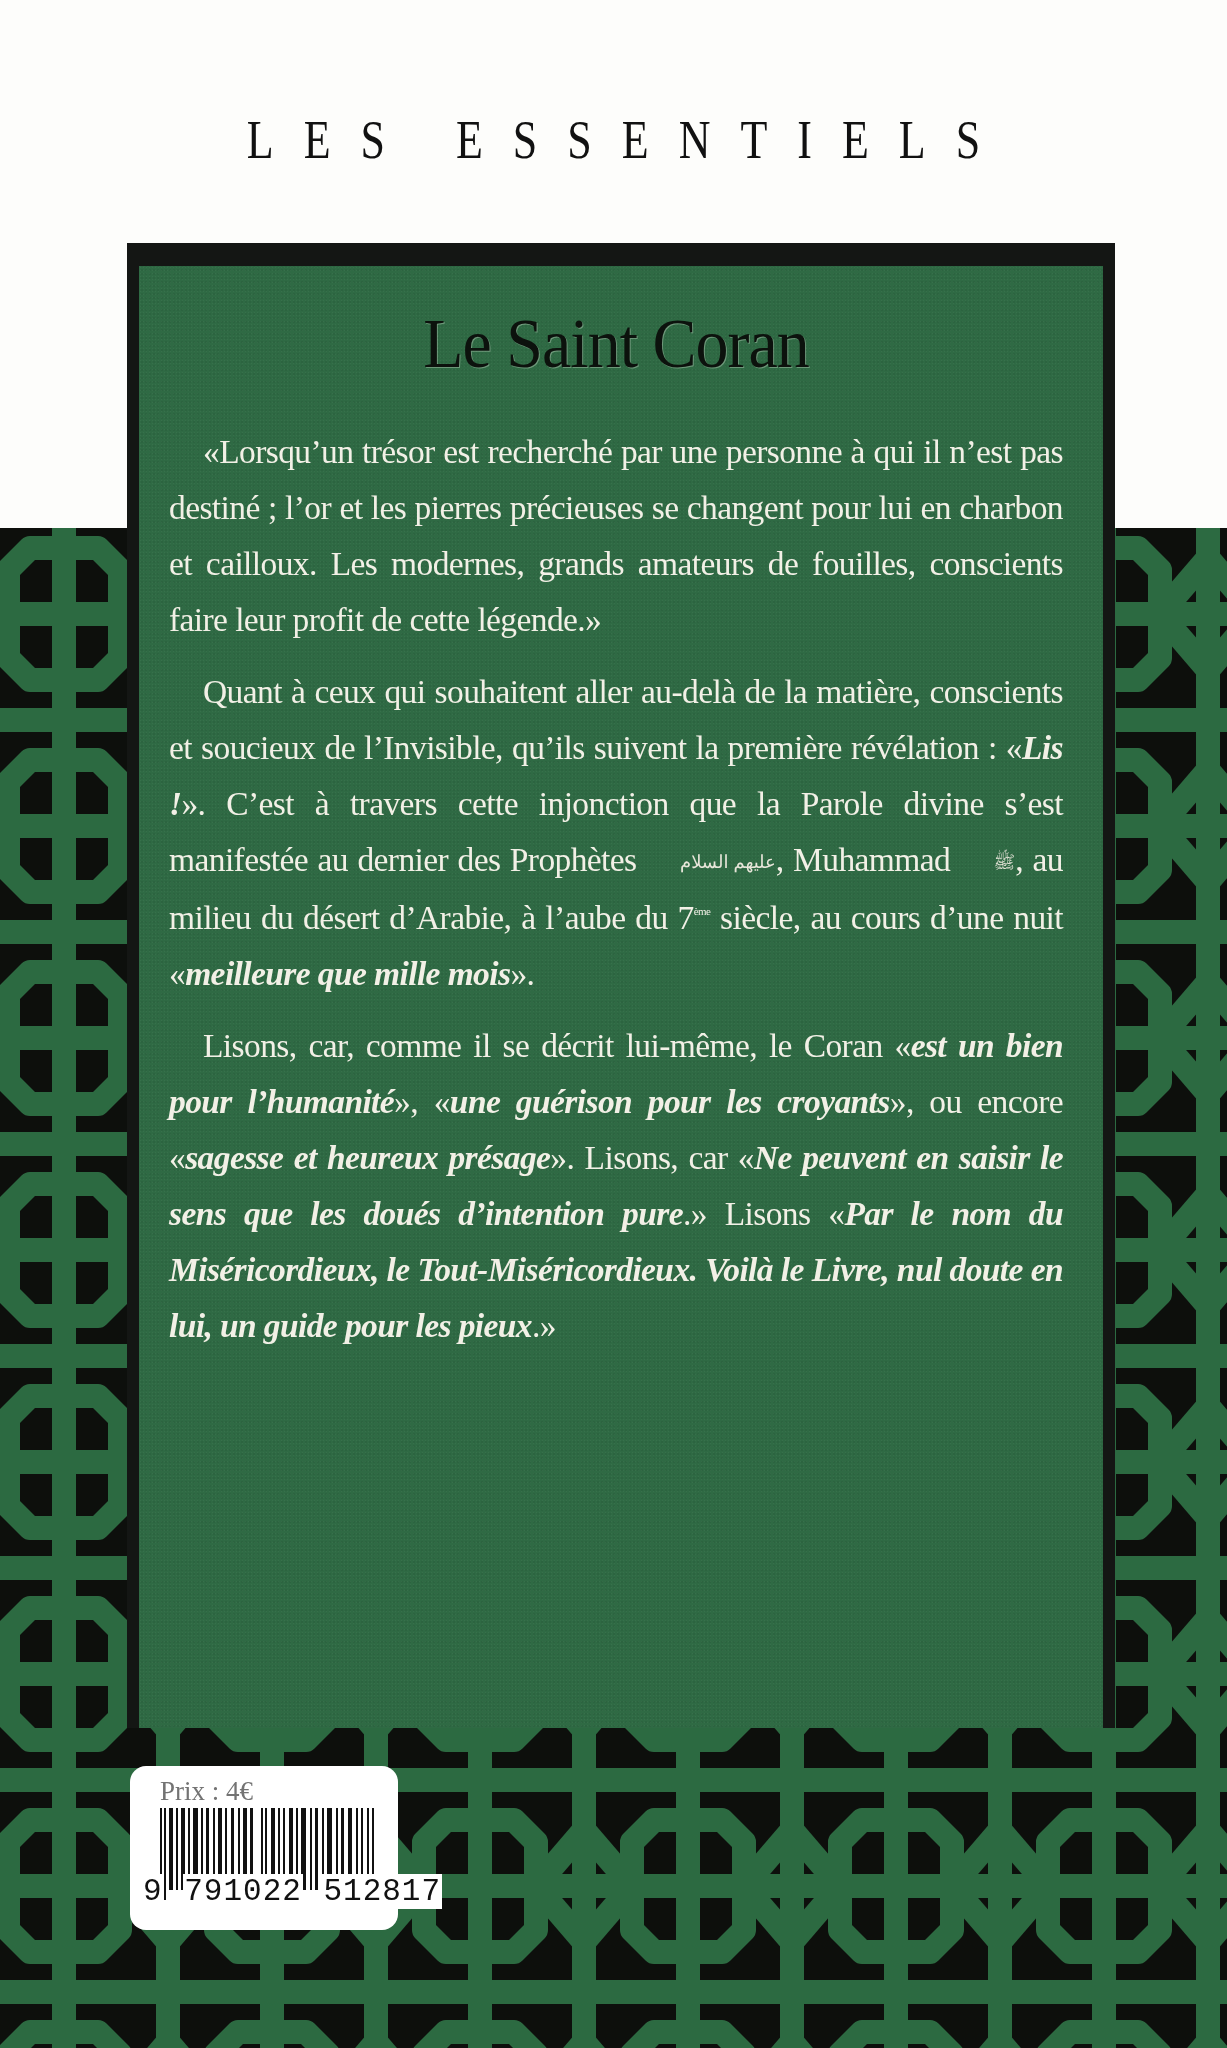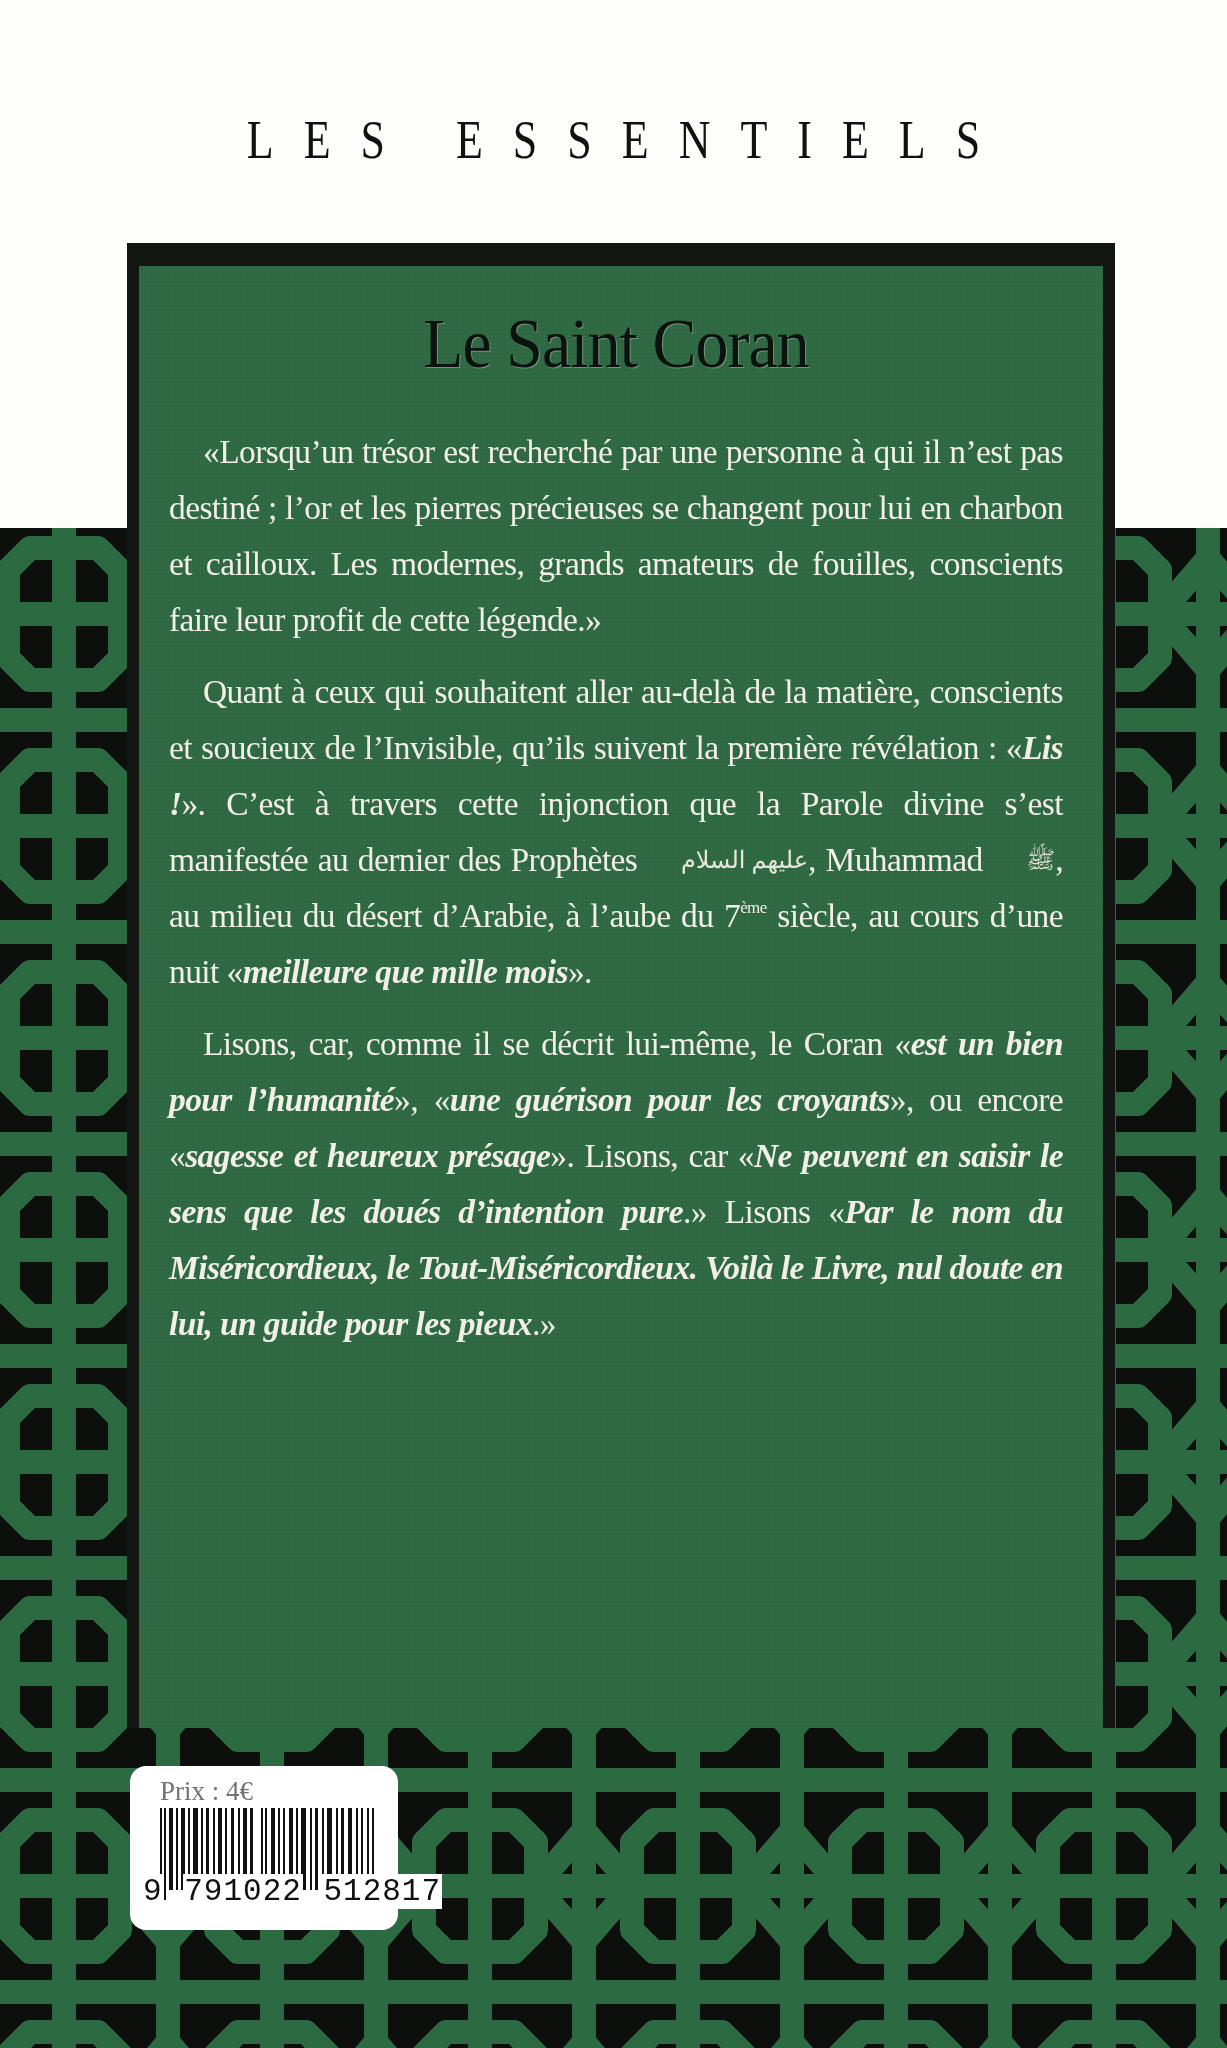--- a/index.html
+++ b/index.html
@@ -92,28 +92,28 @@
     }
     .blurb p {
       margin: 0 0 16px 0;
       text-indent: 34px;
     }
     .blurb em {
       font-style: italic;
       font-weight: bold;
     }
     .blurb sup {
-      font-size: 17px;
+      font-size: 11px;
       vertical-align: 14px;
       line-height: 0;
     }
     .honorific {
       display: inline-block;
-      font-size: 24px;
-      font-family: Liberation Serif, serif;
+      font-size: 18px;
+      font-family: Liberation Sans, sans-serif;
       vertical-align: 3px;
       color: #e8e6da;
       letter-spacing: 0;
     }
     
     .sticker {
       position: absolute;
       left: 130px;
       top: 1766px;
       width: 268px;

